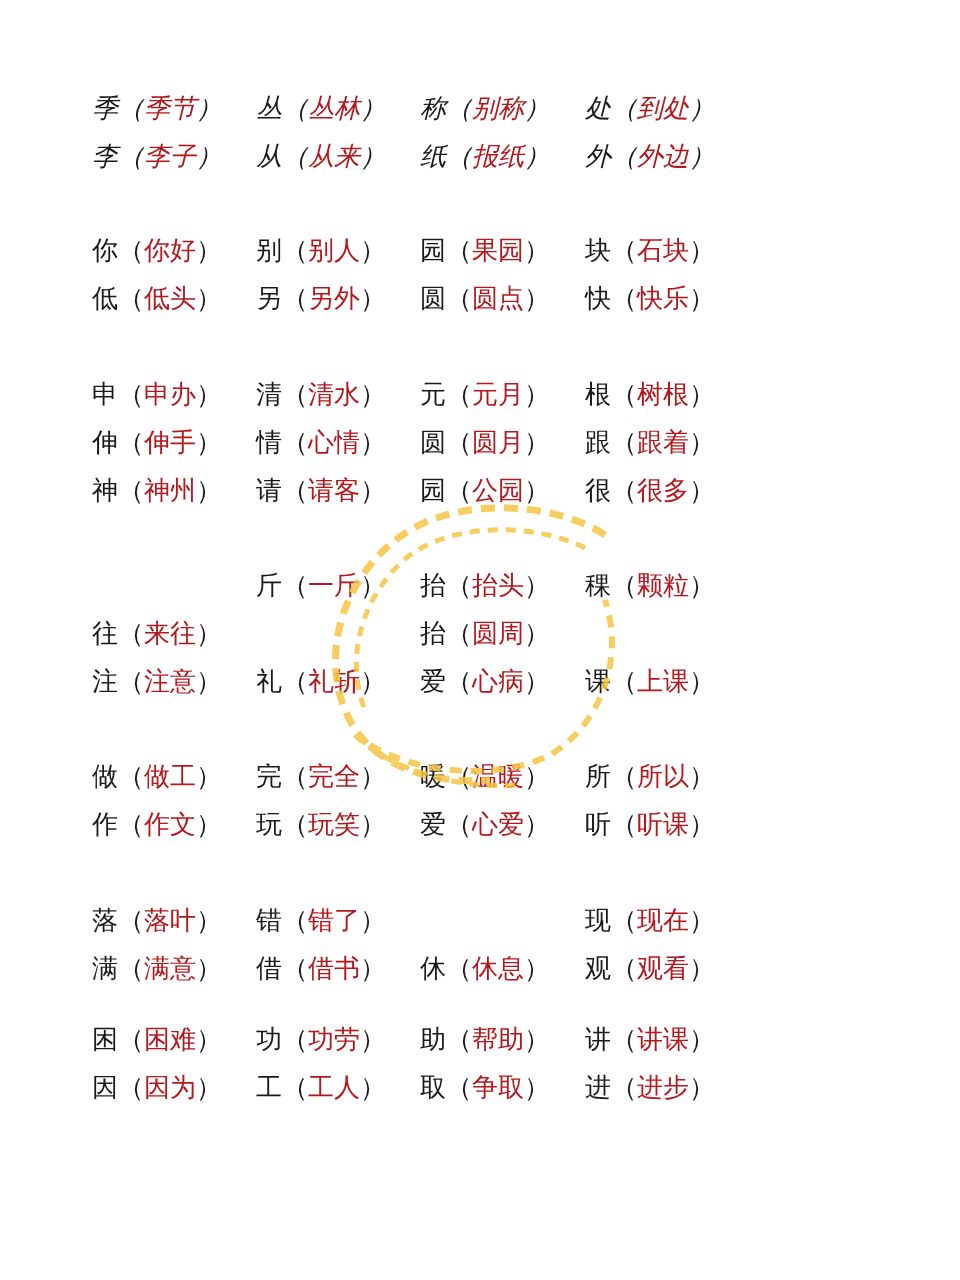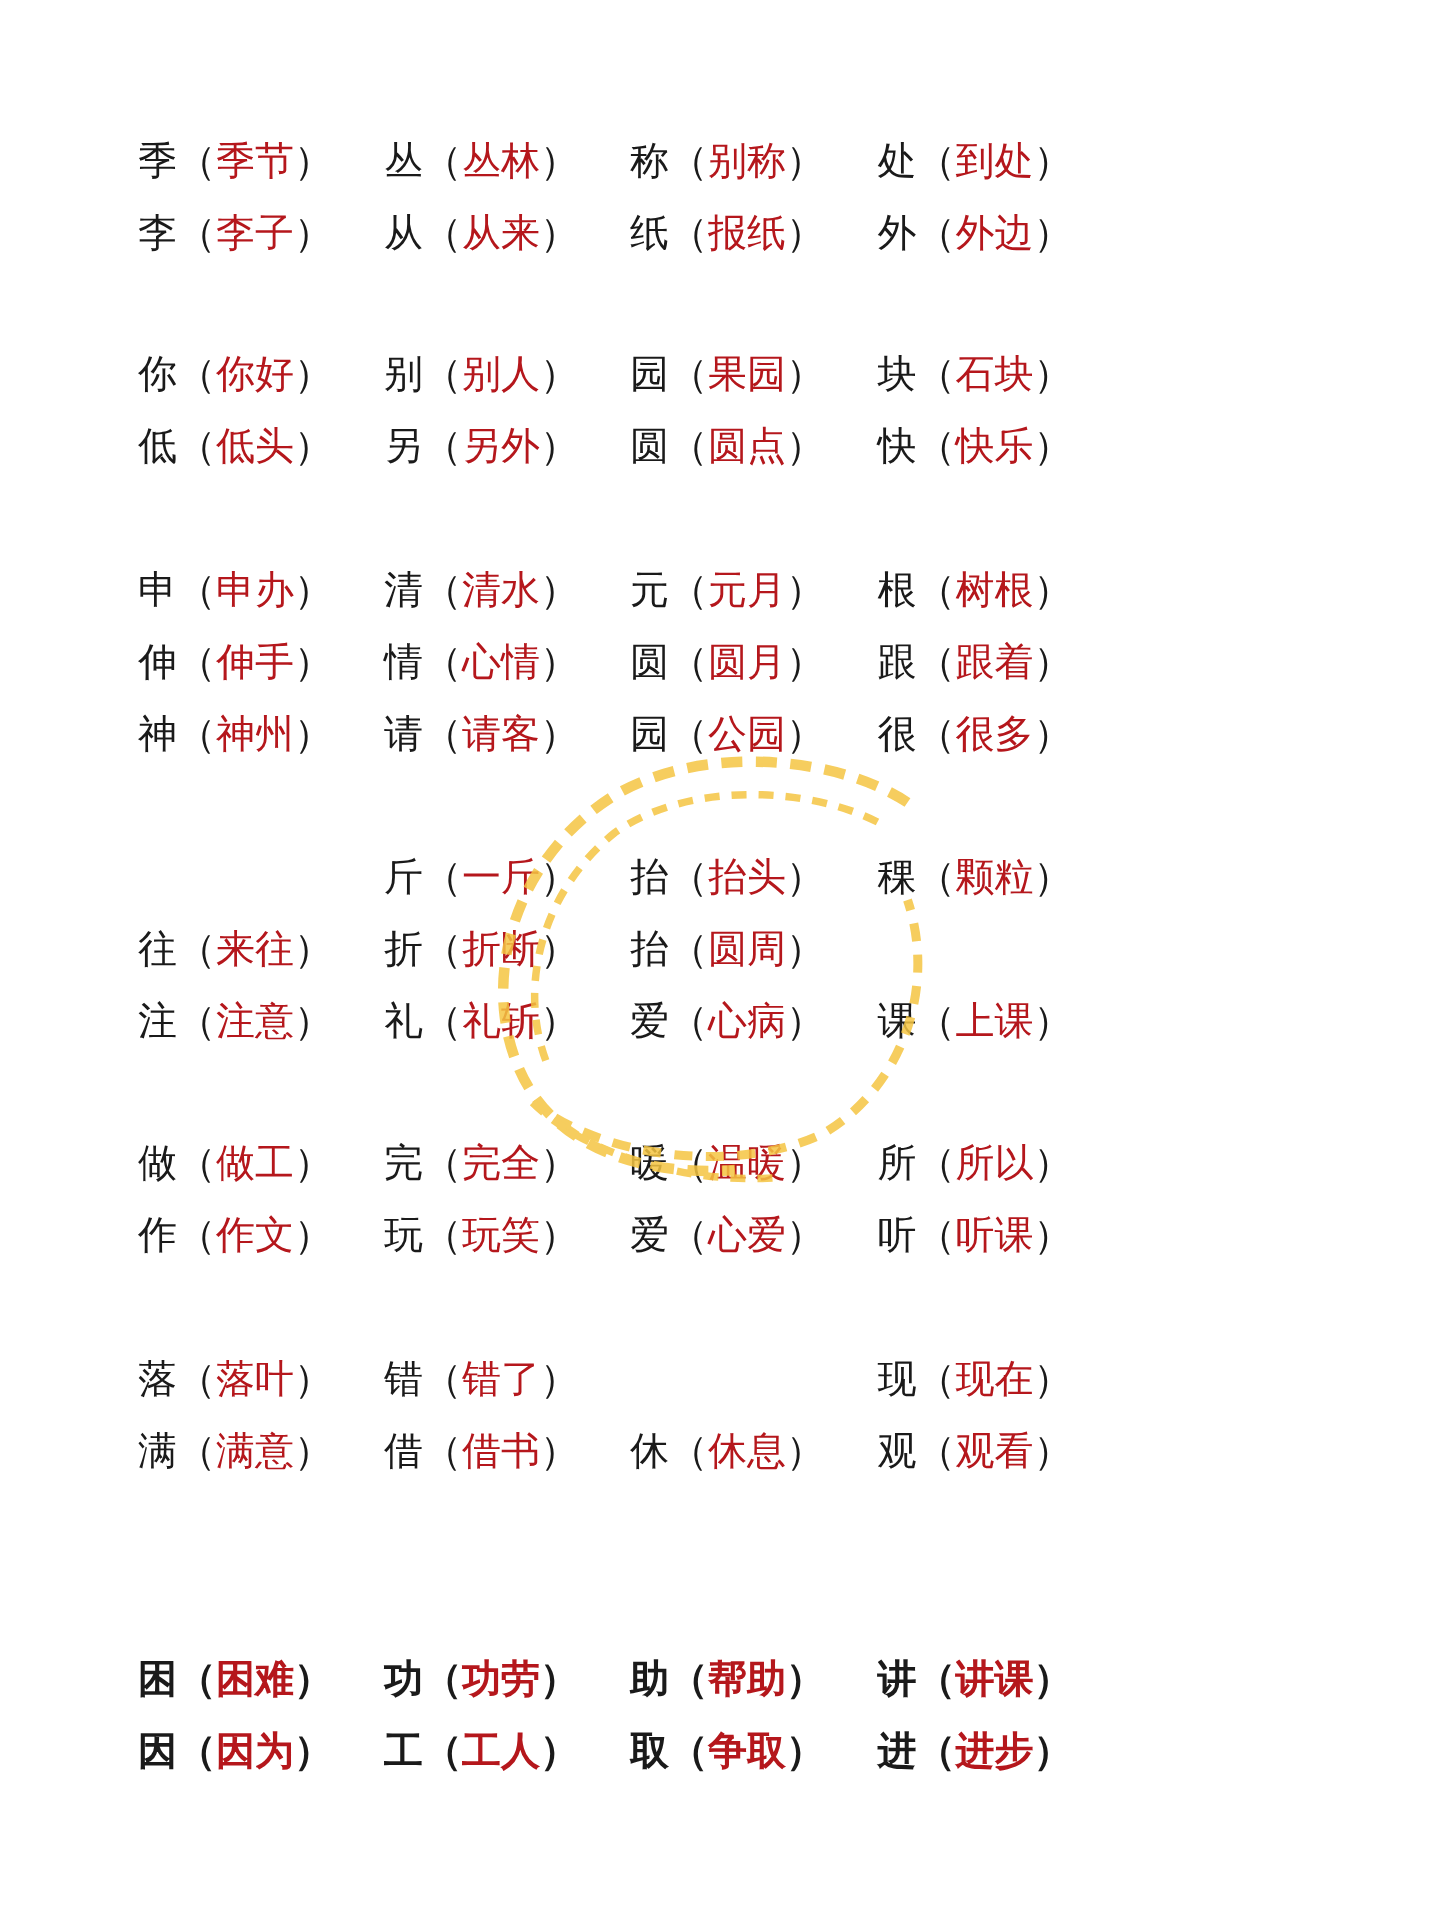--- a/index.html
+++ b/index.html
@@ -53,21 +53,21 @@
     top: 0;
     width: 960px;
     height: 1280px;
     pointer-events: none;
   }
 </style>
 </head>
 <body>
 
 <div class="sheet" id="sheet">
-    <div class="group" style="top: 84px;">
+    <div class="group" style="top: 84px; font-style: italic;">
       <div class="row">
         <div class="cell col-0"><span class="ch">季</span><span class="paren">（</span><span class="word">季节</span><span class="paren">）</span></div>
         <div class="cell col-1"><span class="ch">丛</span><span class="paren">（</span><span class="word">丛林</span><span class="paren">）</span></div>
         <div class="cell col-2"><span class="ch">称</span><span class="paren">（</span><span class="word">别称</span><span class="paren">）</span></div>
         <div class="cell col-3"><span class="ch">处</span><span class="paren">（</span><span class="word">到处</span><span class="paren">）</span></div>
       </div>
       <div class="row">
         <div class="cell col-0"><span class="ch">李</span><span class="paren">（</span><span class="word">李子</span><span class="paren">）</span></div>
         <div class="cell col-1"><span class="ch">从</span><span class="paren">（</span><span class="word">从来</span><span class="paren">）</span></div>
         <div class="cell col-2"><span class="ch">纸</span><span class="paren">（</span><span class="word">报纸</span><span class="paren">）</span></div>
@@ -109,21 +109,20 @@
       </div>
     </div>
     <div class="group" style="top: 561px;">
       <div class="row">
         <div class="cell col-1"><span class="ch">斤</span><span class="paren">（</span><span class="word">一斤</span><span class="paren">）</span></div>
         <div class="cell col-2"><span class="ch">抬</span><span class="paren">（</span><span class="word">抬头</span><span class="paren">）</span></div>
         <div class="cell col-3"><span class="ch">稞</span><span class="paren">（</span><span class="word">颗粒</span><span class="paren">）</span></div>
       </div>
       <div class="row">
         <div class="cell col-0"><span class="ch">往</span><span class="paren">（</span><span class="word">来往</span><span class="paren">）</span></div>
-        <div class="cell col-1"><span class="ch">折</span><span class="paren">（</span><span class="word">折断</span><span class="paren">）</span></div>
         <div class="cell col-2"><span class="ch">抬</span><span class="paren">（</span><span class="word">圆周</span><span class="paren">）</span></div>
       </div>
       <div class="row">
         <div class="cell col-0"><span class="ch">注</span><span class="paren">（</span><span class="word">注意</span><span class="paren">）</span></div>
         <div class="cell col-1"><span class="ch">礼</span><span class="paren">（</span><span class="word">礼斩</span><span class="paren">）</span></div>
         <div class="cell col-2"><span class="ch">爱</span><span class="paren">（</span><span class="word">心病</span><span class="paren">）</span></div>
         <div class="cell col-3"><span class="ch">课</span><span class="paren">（</span><span class="word">上课</span><span class="paren">）</span></div>
       </div>
     </div>
     <div class="group" style="top: 752px;">
@@ -146,21 +145,21 @@
         <div class="cell col-1"><span class="ch">错</span><span class="paren">（</span><span class="word">错了</span><span class="paren">）</span></div>
         <div class="cell col-3"><span class="ch">现</span><span class="paren">（</span><span class="word">现在</span><span class="paren">）</span></div>
       </div>
       <div class="row">
         <div class="cell col-0"><span class="ch">满</span><span class="paren">（</span><span class="word">满意</span><span class="paren">）</span></div>
         <div class="cell col-1"><span class="ch">借</span><span class="paren">（</span><span class="word">借书</span><span class="paren">）</span></div>
         <div class="cell col-2"><span class="ch">休</span><span class="paren">（</span><span class="word">休息</span><span class="paren">）</span></div>
         <div class="cell col-3"><span class="ch">观</span><span class="paren">（</span><span class="word">观看</span><span class="paren">）</span></div>
       </div>
     </div>
-    <div class="group" style="top: 1096px; font-weight: bold;">
+    <div class="group" style="top: 1015px;">
       <div class="row">
         <div class="cell col-0"><span class="ch">困</span><span class="paren">（</span><span class="word">困难</span><span class="paren">）</span></div>
         <div class="cell col-1"><span class="ch">功</span><span class="paren">（</span><span class="word">功劳</span><span class="paren">）</span></div>
         <div class="cell col-2"><span class="ch">助</span><span class="paren">（</span><span class="word">帮助</span><span class="paren">）</span></div>
         <div class="cell col-3"><span class="ch">讲</span><span class="paren">（</span><span class="word">讲课</span><span class="paren">）</span></div>
       </div>
       <div class="row">
         <div class="cell col-0"><span class="ch">因</span><span class="paren">（</span><span class="word">因为</span><span class="paren">）</span></div>
         <div class="cell col-1"><span class="ch">工</span><span class="paren">（</span><span class="word">工人</span><span class="paren">）</span></div>
         <div class="cell col-2"><span class="ch">取</span><span class="paren">（</span><span class="word">争取</span><span class="paren">）</span></div>

